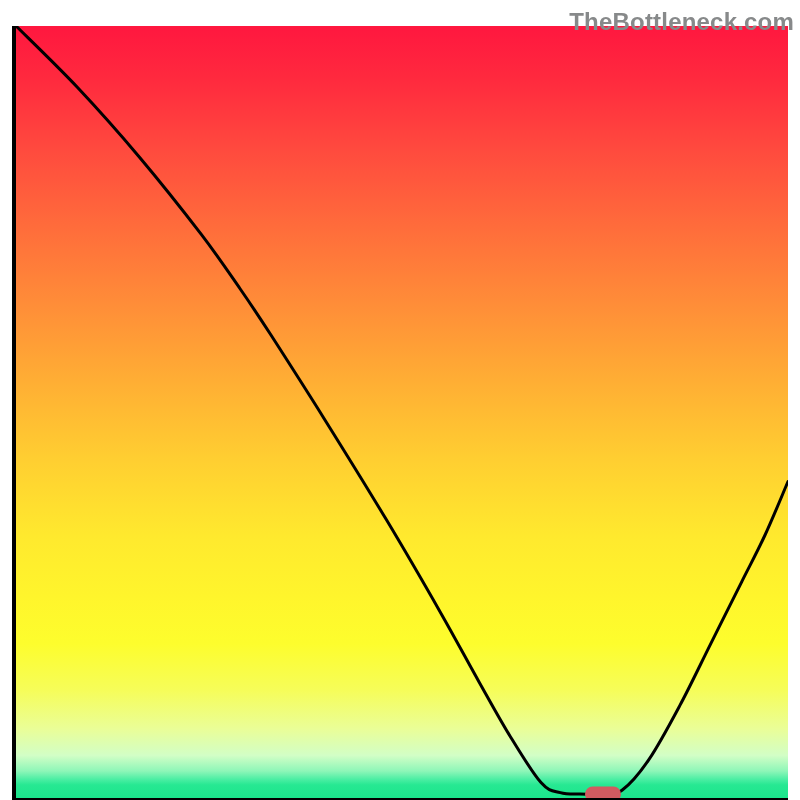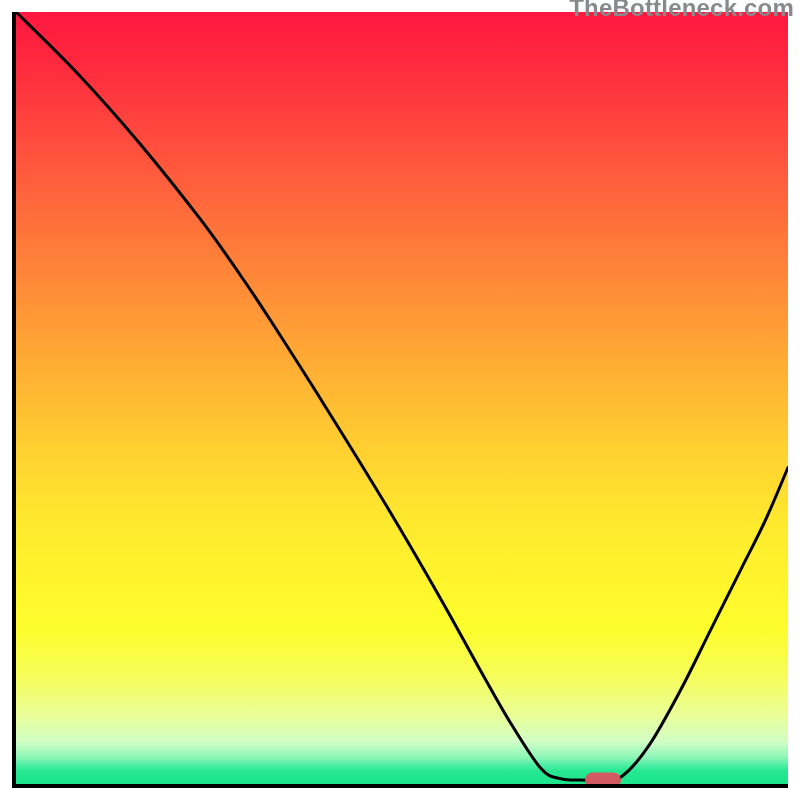--- a/index.html
+++ b/index.html
@@ -7,20 +7,21 @@
     padding: 0;
     width: 800px;
     height: 800px;
     background: #ffffff;
     overflow: hidden;
   }
   .chart-container {
     position: relative;
     width: 800px;
     height: 656px;
+    margin-top: 14px;
   }
   .plot-area {
     position: absolute;
     left: 12px;
     top: 12px;
     width: 776px;
     height: 776px;
     border-left: 4px solid #000;
     border-bottom: 4px solid #000;
     box-sizing: border-box;

